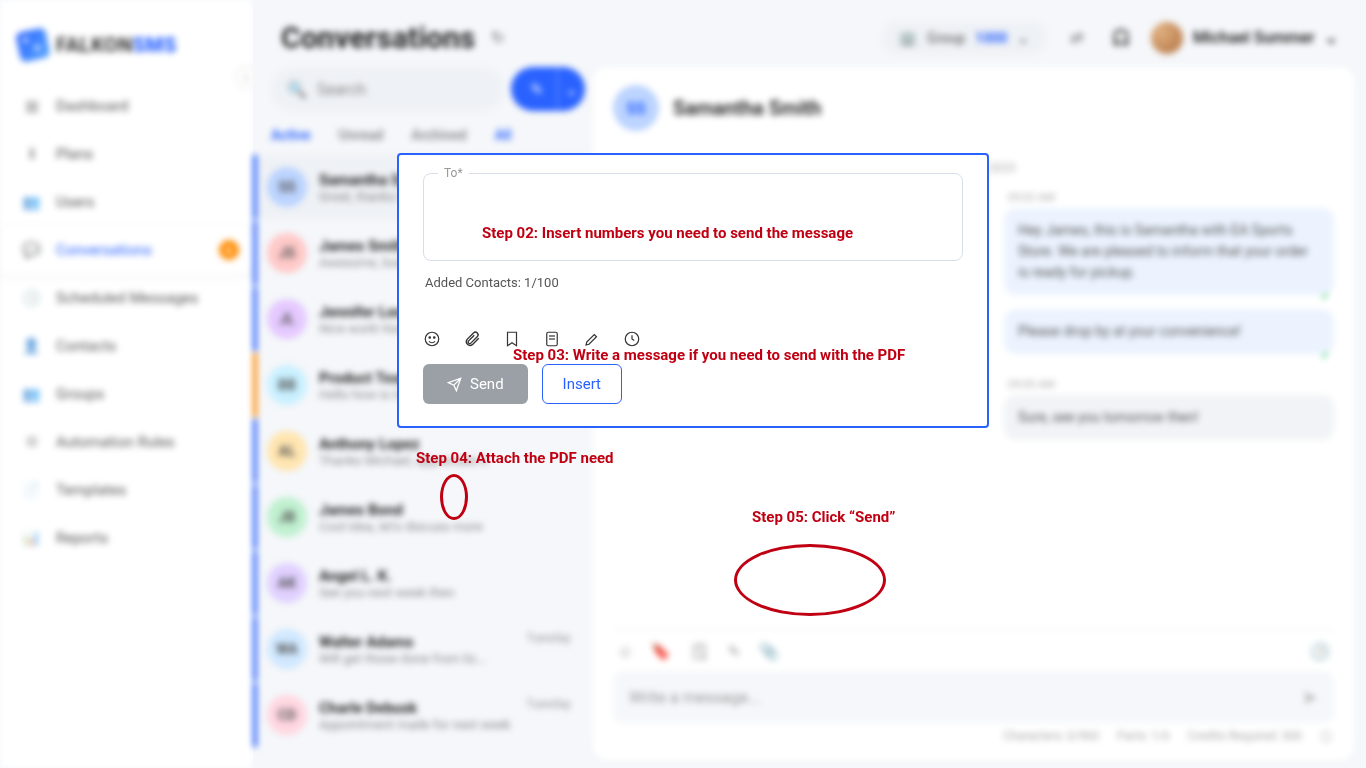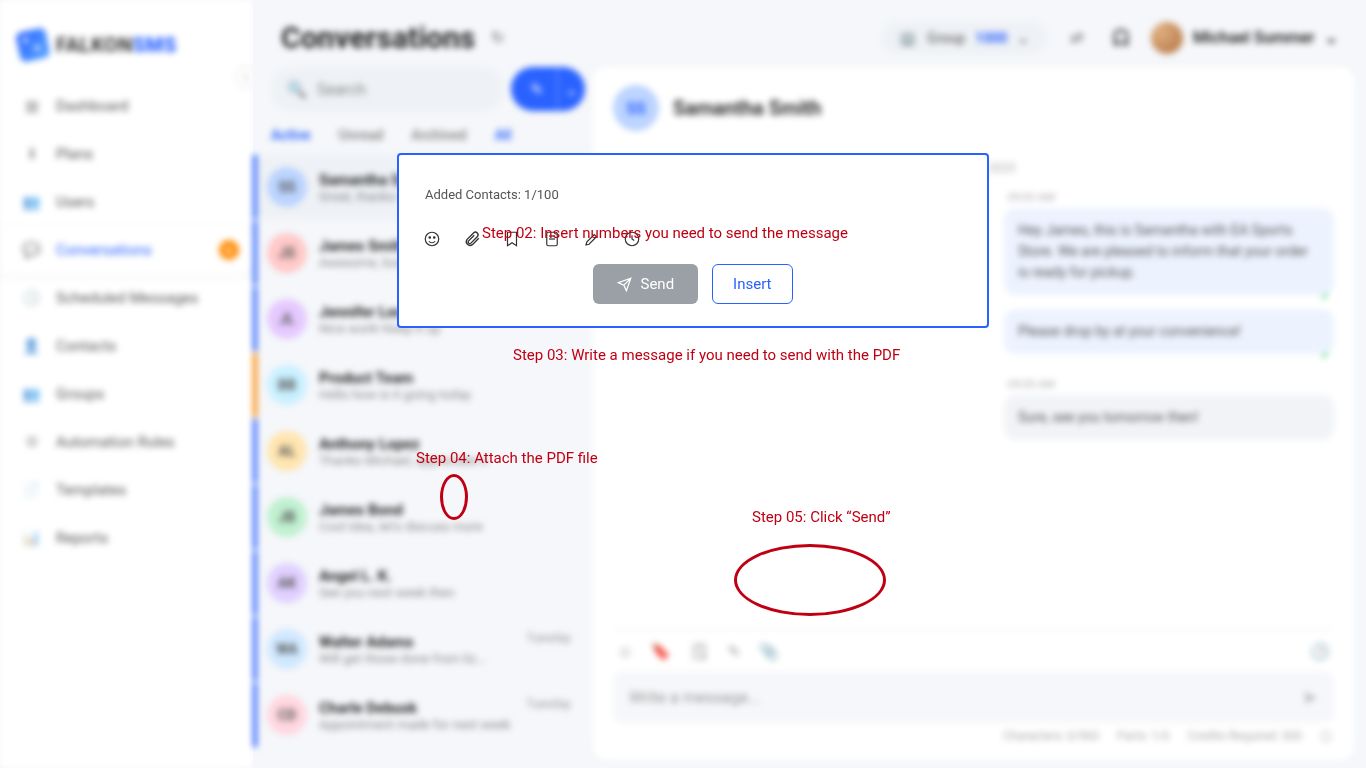--- a/index.html
+++ b/index.html
@@ -72,31 +72,31 @@
 .cf-stats { display:flex; gap:18px; justify-content:flex-end; color:#aaa; font-size:12px; padding:6px 2px 0; }
 
 
 .blurred { filter: blur(3px); }
 .modal-wrap { position:absolute; left:397px; top:153px; width:592px; background:#fff; border:2px solid #2962ff; border-radius:4px; padding: 18px 24px 22px; z-index:50; }
 .modal-head { display:flex; align-items:center; justify-content:space-between; border-bottom:1px solid #eee; padding-bottom:14px; margin-bottom:16px; }
 .modal-title { font-size:22px; color:#222; font-weight:500; }
 .close-btn { width:20px; height:20px; border:2px solid #333; border-radius:50%; display:flex; align-items:center; justify-content:center; font-size:12px; font-weight:700; cursor:pointer; }
 .to-field { position:relative; border:1px solid #d7deea; border-radius:8px; min-height:88px; padding: 12px 14px; color:#888; font-size:14px; }
 .to-label { position:absolute; top:-8px; left:14px; background:#fff; padding:0 6px; font-size:12px; color:#999; }
-.added-contacts { font-size:13px; color:#555; margin:14px 2px 4px; }
+.added-contacts { font-size:13px; color:#555; margin:14px 2px 16px; }
 .msg-field { border:1px solid #d7deea; border-radius:8px; min-height:78px; padding: 14px; color:#999; font-size:15px; }
 .tool-icons { display:flex; gap:22px; color:#333; margin: 18px 0 12px; font-size:18px; align-items:center; }
 .stats-row { display:flex; gap:22px; align-items:center; color:#333; font-size:14px; margin-bottom:22px; }
 .stats-row .info { width:16px; height:16px; border:1.5px solid #333; border-radius:50%; display:flex; align-items:center; justify-content:center; font-size:11px; font-weight:700; }
-.modal-actions { display:flex; justify-content:center; gap:14px; }
+.modal-actions { display:flex; justify-content:flex-start; gap:14px; }
 .send-btn { background:#9aa0a6; color:#fff; border:none; padding:10px 24px; border-radius:6px; font-size:15px; display:flex; align-items:center; gap:8px; cursor:pointer; }
 .cancel-btn { background:#fff; color:#2962ff; border:1px solid #2962ff; padding:10px 20px; border-radius:6px; font-size:15px; cursor:pointer; }
 
 
-.annotation { position:absolute; color:#c00012; font-weight:400; font-size:15px; z-index:60; pointer-events:none; }
+.annotation { position:absolute; color:#c00012; font-weight:700; font-size:15px; z-index:60; pointer-events:none; }
 .red-ellipse { position:absolute; border:3px solid #c00012; border-radius:50%; z-index:60; pointer-events:none; }
 
 svg { width:1em; height:1em; }
 </style>
 </head>
 <body>
 
 <div class="app">
 
   <aside class="sidebar blurred">
@@ -295,20 +295,23 @@
             <span>Parts: 1/6</span>
             <span>Credits Required: 300</span>
             <span>ⓘ</span>
           </div>
         </div>
       </div>
     </div>
   </div>
 
   <div class="modal-wrap">
+    <div class="to-field">
+      <span class="to-label">To*</span>
+    </div>
     <div class="added-contacts">Added Contacts: 1/100</div>
     <div style="height:6px"></div>
     <div class="tool-icons">
       <span><svg viewBox="0 0 24 24" fill="none" stroke="currentColor" stroke-width="1.6">
             <circle cx="12" cy="12" r="9"></circle>
             <circle cx="9" cy="10" r="1" fill="currentColor"></circle>
             <circle cx="15" cy="10" r="1" fill="currentColor"></circle>
             <path d="M8 15c1 1.5 2.5 2 4 2s3-.5 4-2"></path>
           </svg></span>
       <span><svg viewBox="0 0 24 24" fill="none" stroke="currentColor" stroke-width="1.8">
@@ -336,18 +339,18 @@
             <path d="M22 2L11 13M22 2l-7 20-4-9-9-4 20-7z"></path>
           </svg>
         <span>Send</span>
       </button>
       <button class="cancel-btn">Insert</button>
     </div>
   </div>
 
   <div class="annotation" style="left:482px; top:224px;">Step 02: Insert numbers you need to send the message</div>
   <div class="annotation" style="left:513px; top:346px;">Step 03: Write a message if you need to send with the PDF</div>
-  <div class="annotation" style="left:416px; top:449px;">Step 04: Attach the PDF file</div>
+  <div class="annotation" style="left:416px; top:449px;">Step 04: Attach the PDF need</div>
   <div class="annotation" style="left:752px; top:508px;">Step 05: Click “Send”</div>
   <div class="red-ellipse" style="left:440px; top:474px; width:28px; height:46px;"></div>
   <div class="red-ellipse" style="left:734px; top:544px; width:152px; height:72px;"></div>
 
 </div>
 
 </body></html>

